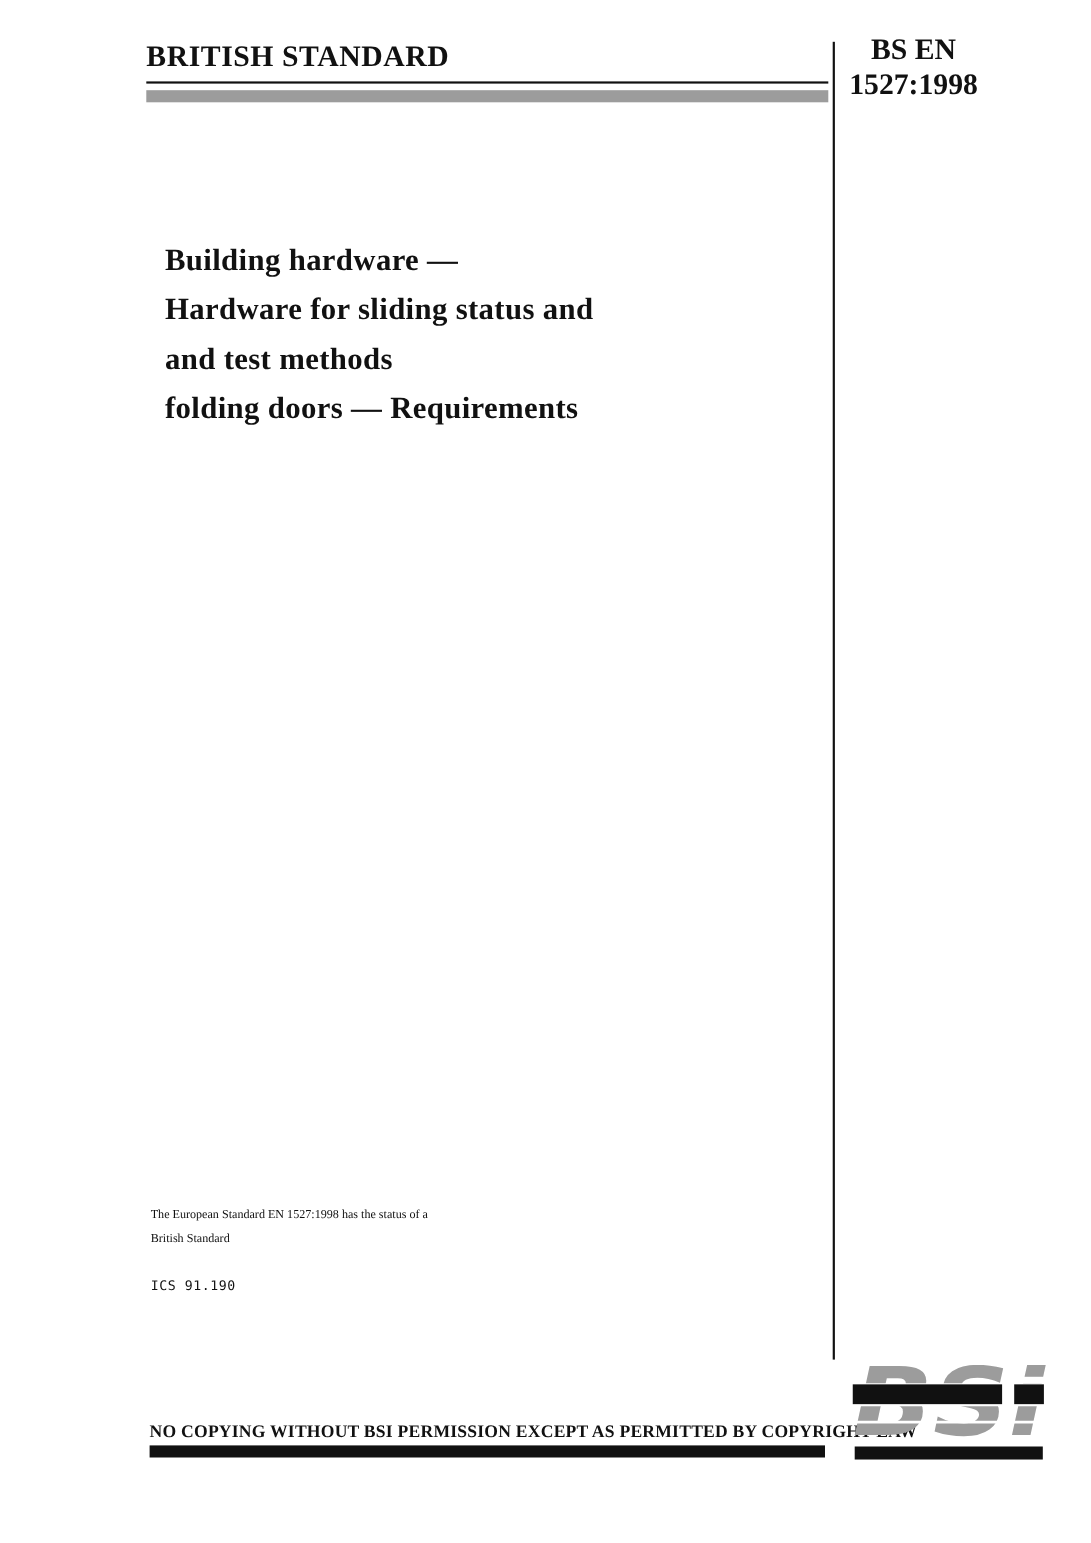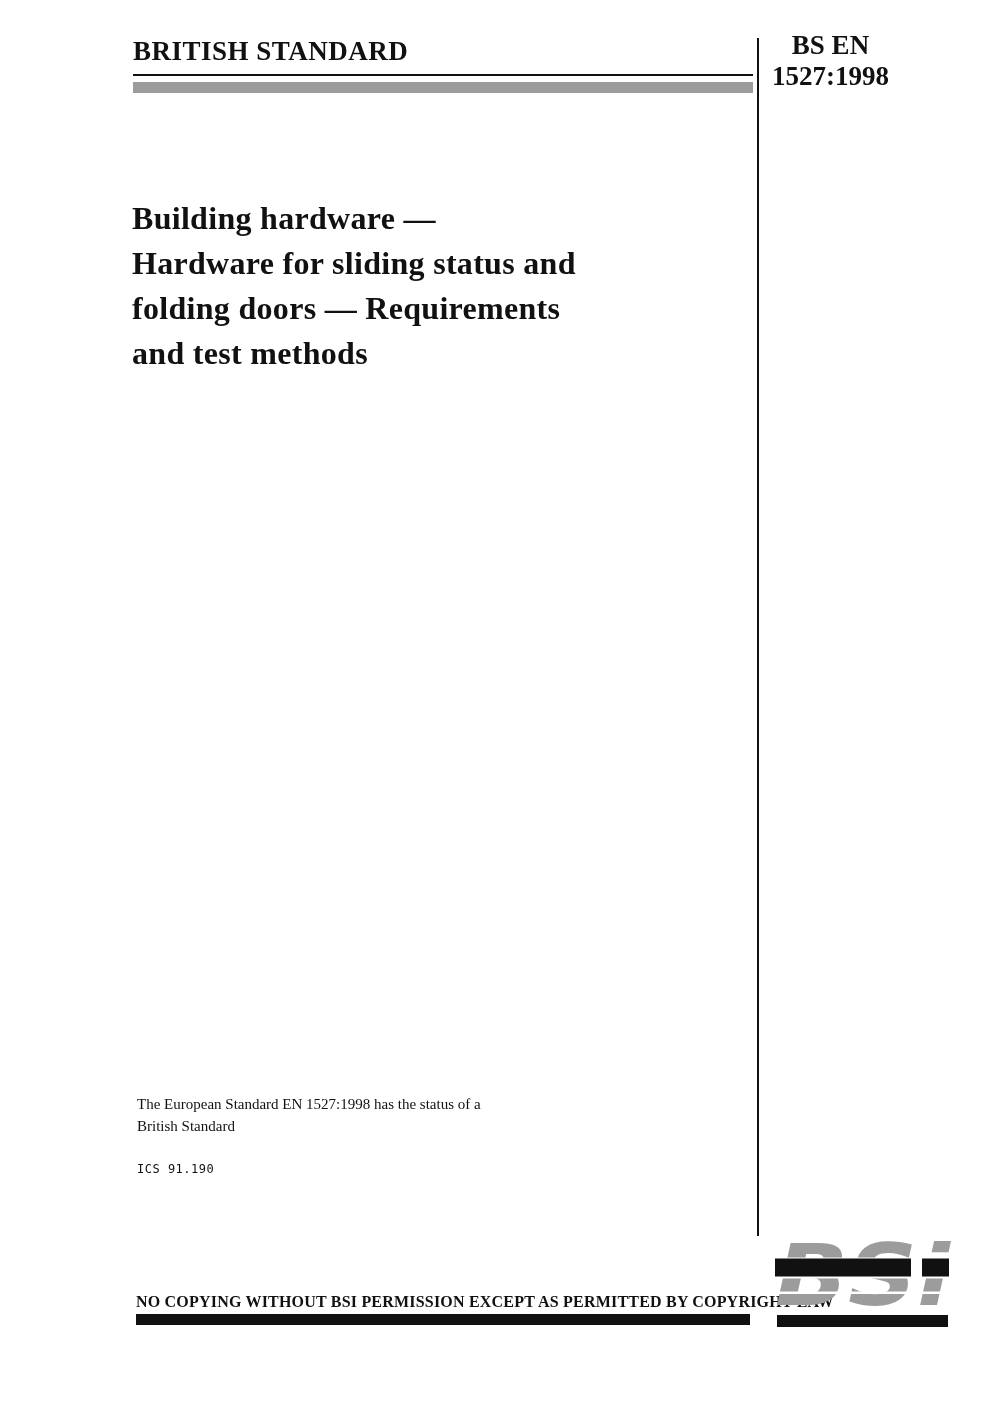--- a/index.html
+++ b/index.html
@@ -56,31 +56,31 @@
     font-size: 27px;
     font-weight: bold;
     line-height: 31px;
     white-space: nowrap;
     text-align: center;
   }
   .title {
     position: absolute;
     left: 132px;
     top: 196px;
-    margin: 0;
-    font-size: 32px;
+    margin: 18px;
+    font-size: 28px;
     font-weight: bold;
     line-height: 45px;
     letter-spacing: 0.3px;
   }
   .status-note {
     position: absolute;
     left: 137px;
     top: 1093px;
-    font-size: 15px;
+    font-size: 11px;
     line-height: 22px;
   }
   .ics {
     position: absolute;
     left: 137px;
     top: 1162px;
     font-size: 12px;
     font-family: "DejaVu Sans Mono", monospace;
     letter-spacing: 0.5px;
   }
@@ -133,22 +133,22 @@
   <div class="vdivider"></div>
 
   <div class="doc-ref">
     <div>BS EN</div>
     <div>1527:1998</div>
   </div>
 
   <h1 class="title">
     <div>Building hardware —</div>
     <div>Hardware for sliding status and</div>
+    <div>and test methods</div>
     <div>folding doors — Requirements</div>
-    <div>and test methods</div>
   </h1>
 
   <div class="status-note">
     <div>The European Standard EN 1527:1998 has the status of a</div>
     <div>British Standard</div>
   </div>
 
   <div class="ics">ICS 91.190</div>
 
   <div class="copyright">NO COPYING WITHOUT BSI PERMISSION EXCEPT AS PERMITTED BY COPYRIGHT LAW</div>

